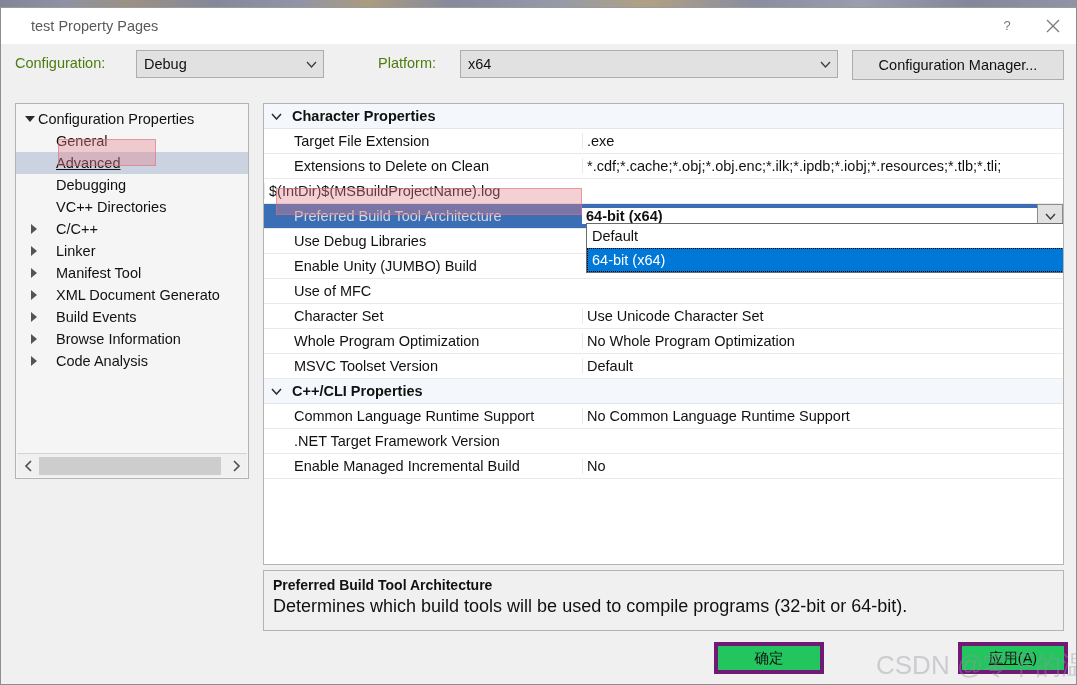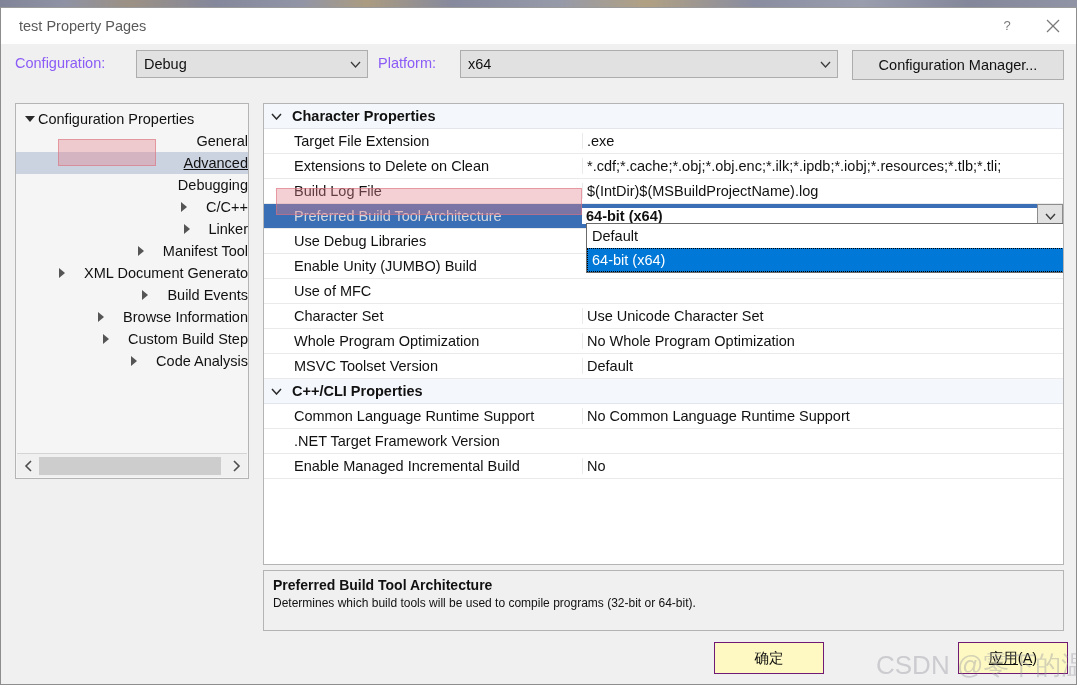--- a/index.html
+++ b/index.html
@@ -32,21 +32,21 @@
   }
 
   
   #titlebar {
     position: relative;
     height: 36px;
     background: #ffffff;
     display: flex; align-items: center;
   }
   #title-text {
-    margin-left: 18px;
+    margin-left: 30px;
     font-size: 14.5px;
     color: #5a5a5a;
     white-space: nowrap;
   }
   .caption-btns {
     position: absolute; right: 0; top: 0;
     height: 36px; display: flex;
   }
   .cap-btn {
     width: 46px; height: 36px;
@@ -57,21 +57,21 @@
 
   
   #configbar {
     position: relative;
     height: 40px;
     margin-top: 2px;
   }
   .lbl {
     position: absolute;
     font-size: 14.5px;
-    color: #8b5cf6;
+    color: #4d7c0f;
     top: 9px;
   }
   #lbl-config { left: 14px; }
   #lbl-platform { left: 377px; }
 
   .combo {
     position: absolute;
     top: 4px;
     height: 28px;
     background: #e1e1e1;
@@ -81,21 +81,21 @@
   .combo .ctext {
     font-size: 14.5px; color: #111;
     margin-left: 7px; flex: 1;
     white-space: nowrap; overflow: hidden;
   }
   .combo .carrow {
     width: 24px; display: flex;
     align-items: center; justify-content: center;
     color: #3c3c3c;
   }
-  #combo-config { left: 135px; width: 232px; }
+  #combo-config { left: 135px; width: 188px; }
   #combo-platform { left: 459px; width: 378px; }
 
   #btn-configmgr {
     position: absolute;
     left: 851px; top: 4px;
     width: 212px; height: 30px;
     background: #e1e1e1;
     border: 1px solid #adadad;
     font-size: 14.5px; color: #111;
     display: flex; align-items: center; justify-content: center;
@@ -125,21 +125,21 @@
   .tnode {
     position: relative;
     height: 22px;
     display: flex; align-items: center;
     font-size: 14.5px; color: #111;
     white-space: nowrap;
   }
   .tnode .tw { width: 16px; display: flex; align-items: center;
     justify-content: center; color: #444; flex: none; }
   .tnode.lvl0 { padding-left: 6px; }
-  .tnode.lvl1x { padding-left: 10px; justify-content: flex-end; }
+  .tnode.lvl1x { padding-left: 10px; }
   .tnode.sel { background: #ccd3e0; }
   .tnode .tlabel { overflow: hidden; }
   .tri-down { width:0;height:0;border-left:5px solid transparent;
     border-right:5px solid transparent;border-top:6px solid #2b2b2b; }
   .tri-right { width:0;height:0;border-top:5px solid transparent;
     border-bottom:5px solid transparent;border-left:6px solid #555; }
 
   #tree-hscroll {
     position: absolute;
     left: 1px; right: 1px; bottom: 1px;
@@ -241,34 +241,34 @@
     left: 248px; top: 472px;
     width: 801px; height: 61px;
     background: #f0f0f0;
     border: 1px solid #b4b4b4;
   }
   #desc-title {
     font-size: 14px; font-weight: bold; color: #111;
     margin: 6px 0 0 9px;
   }
   #desc-body {
-    font-size: 12px; color: #111;
+    font-size: 18px; color: #111;
     margin: 3px 0 0 9px;
   }
 
   
   #footer {
     position: absolute;
     left: 0; bottom: 0; width: 1077px; height: 48px;
   }
   .fbtn {
     position: absolute;
     top: 6px; height: 32px; width: 110px;
-    background: #fef9c3;
-    border: 1px solid #701a75;
+    background: #22c55e;
+    border: 4px solid #701a75;
     display: flex; align-items: center; justify-content: center;
     font-size: 14.5px; color: #111;
   }
   #btn-ok { left: 713px; }
   #btn-cancel { left: 835px; }
   #btn-apply { left: 957px; text-decoration: underline; }
 
   
   .anno {
     position: absolute;
@@ -355,20 +355,24 @@
           </div>
           <div class="tnode lvl1x sel">
             <span class="tw"></span>
             <span class="tlabel" style="padding-left: 14px; text-decoration: underline;">Advanced</span>
           </div>
           <div class="tnode lvl1x">
             <span class="tw"></span>
             <span class="tlabel" style="padding-left: 14px;">Debugging</span>
           </div>
           <div class="tnode lvl1x">
+            <span class="tw"></span>
+            <span class="tlabel" style="padding-left: 14px;">VC++ Directories</span>
+          </div>
+          <div class="tnode lvl1x">
             <span class="tw">
               <span class="tri-right"></span>
             </span>
             <span class="tlabel" style="padding-left: 14px;">C/C++</span>
           </div>
           <div class="tnode lvl1x">
             <span class="tw">
               <span class="tri-right"></span>
             </span>
             <span class="tlabel" style="padding-left: 14px;">Linker</span>
@@ -389,26 +393,20 @@
             <span class="tw">
               <span class="tri-right"></span>
             </span>
             <span class="tlabel" style="padding-left: 14px;">Build Events</span>
           </div>
           <div class="tnode lvl1x">
             <span class="tw">
               <span class="tri-right"></span>
             </span>
             <span class="tlabel" style="padding-left: 14px;">Browse Information</span>
-          </div>
-          <div class="tnode lvl1x">
-            <span class="tw">
-              <span class="tri-right"></span>
-            </span>
-            <span class="tlabel" style="padding-left: 14px;">Custom Build Step</span>
           </div>
           <div class="tnode lvl1x">
             <span class="tw">
               <span class="tri-right"></span>
             </span>
             <span class="tlabel" style="padding-left: 14px;">Code Analysis</span>
           </div>
         </div>
       <div id="tree-hscroll">
         <div class="sb-arrow">
@@ -437,21 +435,20 @@
         </div>
         <div class="grow">
           <span class="gname">Target File Extension</span>
           <span class="gval">.exe</span>
         </div>
         <div class="grow">
           <span class="gname">Extensions to Delete on Clean</span>
           <span class="gval">*.cdf;*.cache;*.obj;*.obj.enc;*.ilk;*.ipdb;*.iobj;*.resources;*.tlb;*.tli;</span>
         </div>
         <div class="grow">
-          <span class="gname">Build Log File</span>
           <span class="gval">$(IntDir)$(MSBuildProjectName).log</span>
         </div>
         <div class="grow selected">
           <span class="gname">Preferred Build Tool Architecture</span>
           <span class="gval">64-bit (x64)</span>
           <span id="editor-arrow">
             <svg width="11" height="7" viewBox="0 0 11 7">
               <polyline points="1,1 5.5,6 10,1" fill="none" stroke="#3c3c3c" stroke-width="1.4"></polyline>
             </svg>
           </span>

